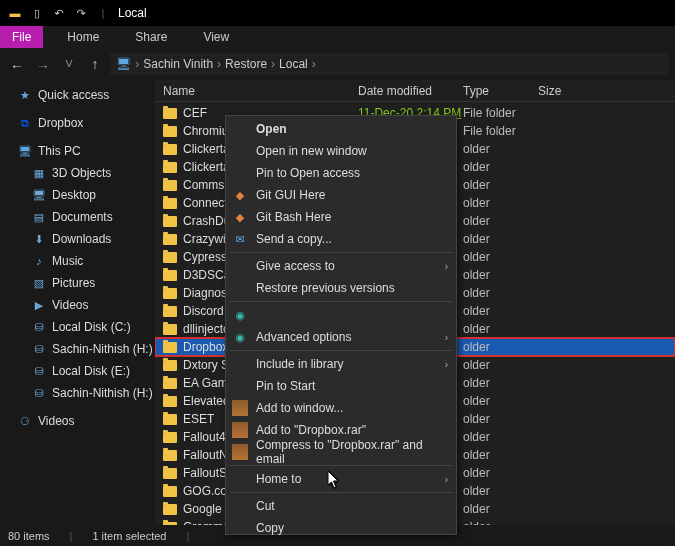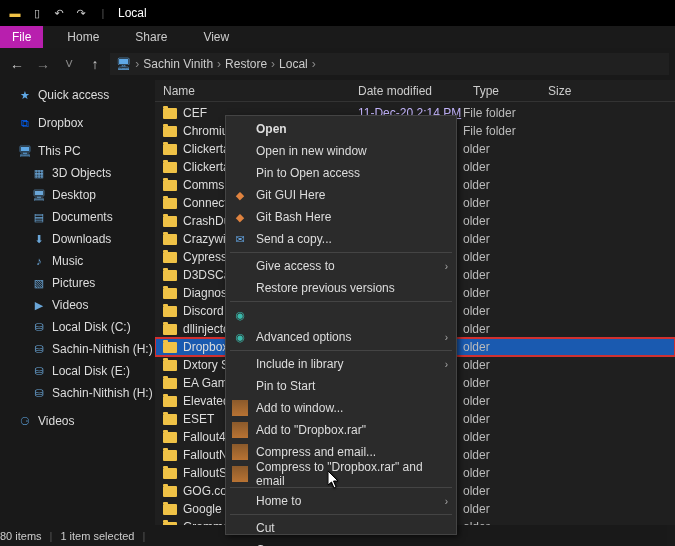--- a/index.html
+++ b/index.html
@@ -23,31 +23,31 @@
 .side-item { display: flex; align-items: center; height: 22px; padding-left: 18px; gap: 6px; font-size: 12px; color: #ddd; }
 .side-item.indent { padding-left: 32px; }
 .side-item .sicon { width: 14px; height: 14px; display: flex; align-items: center; justify-content: center; font-size: 11px; }
 .side-item.quick .sicon { color: #5fa8e6; }
 .side-item.pc .sicon { color: #5fa8e6; }
 .filepane { flex: 1; background: #1f1f1f; display: flex; flex-direction: column; }
 .columns { height: 22px; display: flex; align-items: center; border-bottom: 1px solid #333; padding-left: 8px; }
 .col { font-size: 12px; color: #ccc; }
 .col.name { width: 195px; }
 .col.date { width: 105px; }
-.col.type { width: 75px; margin-left: 10px; }
+.col.type { width: 75px; }
 .filelist { flex: 1; overflow-y: auto; padding: 2px 0; }
 .row { display: flex; align-items: center; height: 18px; padding-left: 8px; font-size: 12px; color: #ddd; }
 .row .ficon { width: 14px; height: 11px; background: #f0c246; margin-right: 6px; border-radius: 1px; position: relative; }
 .row .ficon::before { content: ''; position: absolute; top: -2px; left: 0; width: 5px; height: 2px; background: #f0c246; border-radius: 1px 1px 0 0; }
 .row.selected { background: #1a5ab0; }
 .row.highlighted { outline: 2px solid #d03030; outline-offset: -1px; }
 .row .fname { width: 175px; white-space: nowrap; overflow: hidden; text-overflow: ellipsis; }
-.row .fdate { width: 105px; color: #c4b5fd; text-decoration: underline; }
+.row .fdate { width: 105px; color: #84cc16; text-decoration: underline; }
 .row .ftype { width: 75px; color: #bbb; }
-.statusbar { position: absolute; bottom: 0; left: 0; right: 8px; height: 21px; background: #191919; display: flex; align-items: center; padding: 0 0; font-size: 11px; color: #ccc; gap: 4px; }
+.statusbar { position: absolute; bottom: 0; left: 0; right: 8px; height: 21px; background: #191919; display: flex; align-items: center; padding: 0 8px; font-size: 11px; color: #ccc; gap: 16px; }
 .statusbar .ssep { color: #555; margin: 0 4px; }
 .ctxmenu { position: absolute; left: 225px; top: 115px; width: 232px; background: #2b2b2b; border: 1px solid #444; box-shadow: 2px 2px 6px rgba(0,0,0,0.6); z-index: 100; padding: 2px 0; max-height: 420px; }
 .ctxitem { display: flex; align-items: center; height: 22px; padding: 0 8px 0 30px; font-size: 12px; color: #ddd; position: relative; }
 .ctxitem.bold { font-weight: bold; }
 .ctxitem .cicon { position: absolute; left: 6px; width: 16px; height: 16px; display: flex; align-items: center; justify-content: center; font-size: 11px; }
 .ctxitem .arrow { margin-left: auto; color: #aaa; font-size: 10px; }
 .ctxsep { height: 1px; background: #444; margin: 2px 4px; }
 .cursor { position: absolute; left: 328px; top: 471px; z-index: 200; font-size: 15px; color: #fff; filter: drop-shadow(0 0 1px #000); }
 .ic-dropbox { color: #0062ff; }
 .ic-git { color: #e0833f; }
@@ -378,24 +378,20 @@
   <div class="ctxitem">
       <span class="cicon ic-rar"></span>
       <span>Add to window...</span>
     </div>
   <div class="ctxitem">
       <span class="cicon ic-rar"></span>
       <span>Add to "Dropbox.rar"</span>
     </div>
   <div class="ctxitem">
       <span class="cicon ic-rar"></span>
-      <span>Compress and email...</span>
-    </div>
-  <div class="ctxitem">
-      <span class="cicon ic-rar"></span>
       <span>Compress to "Dropbox.rar" and email</span>
     </div>
   <div class="ctxsep"></div>
   <div class="ctxitem">
       <span>Home to</span>
       <span class="arrow">›</span>
     </div>
   <div class="ctxsep"></div>
   <div class="ctxitem">
       <span>Cut</span>

